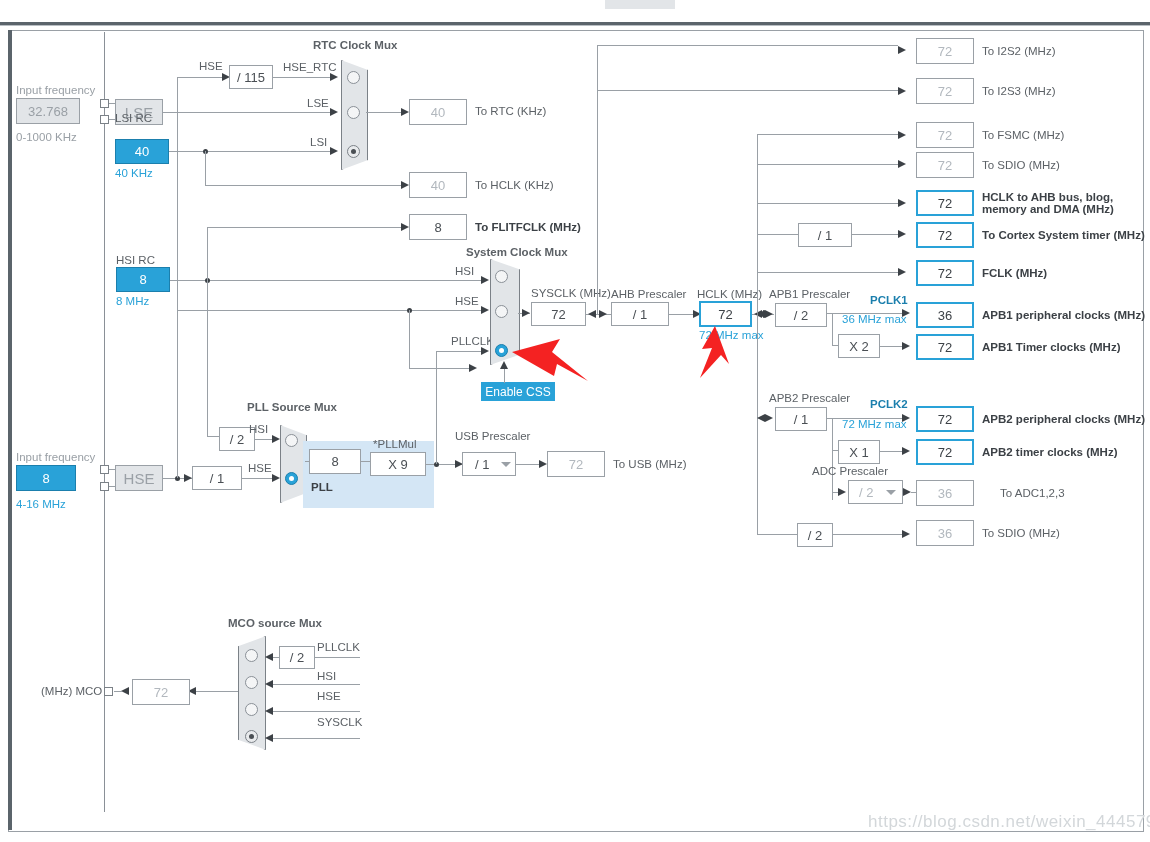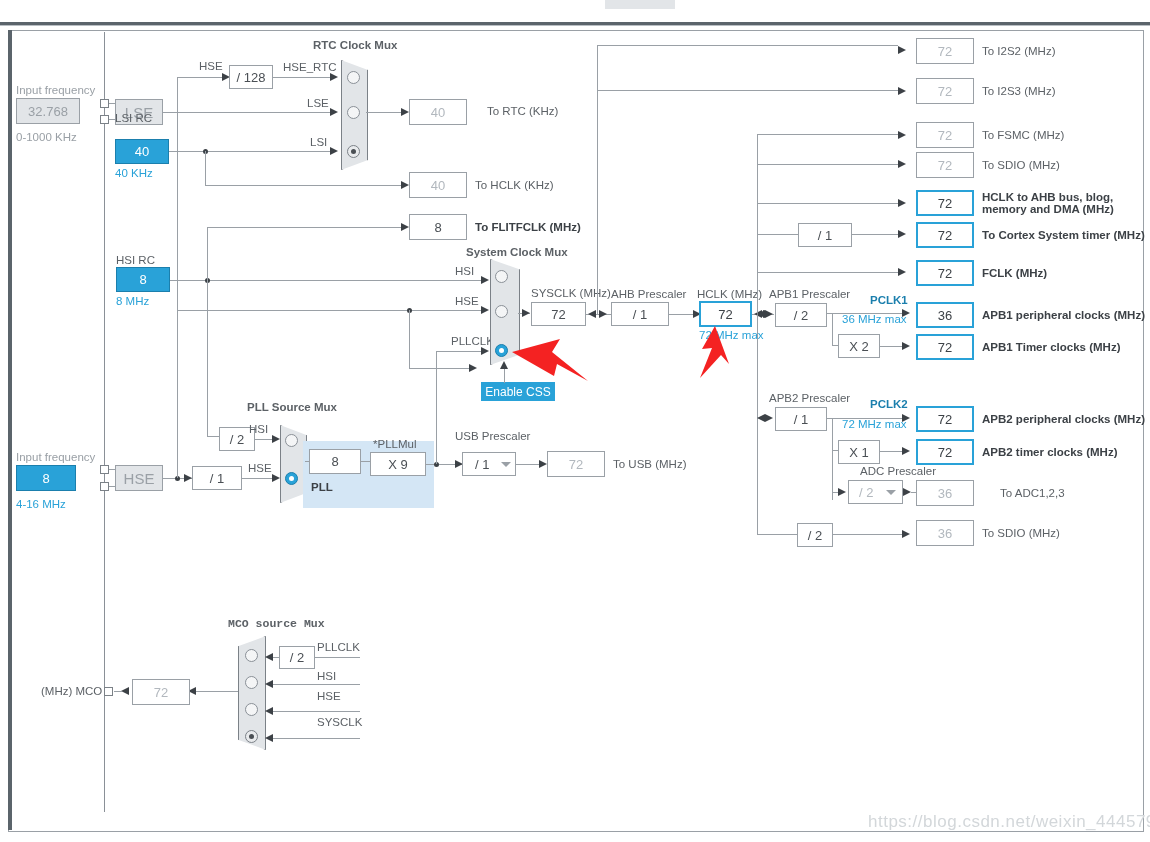--- a/index.html
+++ b/index.html
@@ -116,37 +116,37 @@
   <div class="lbl" style="left:310px;top:136px;">LSI</div>
   <div class="dot" style="left:203px;top:149px;"></div>
 
   <div class="w wv wl" style="left:205px;top:151px;height:34px;"></div>
   <div class="w wh wl" style="left:205px;top:185px;width:196px;"></div>
   <div class="ar" style="left:401px;top:181px;"></div>
 
   <div class="lbl" style="left:199px;top:60px;">HSE</div>
   <div class="w wh wl" style="left:197px;top:77px;width:27px;"></div>
   <div class="ar" style="left:222px;top:73px;"></div>
-  <div class="box" style="left:229px;top:65px;width:44px;height:24px;">/ 128</div>
+  <div class="box" style="left:229px;top:65px;width:44px;height:24px;">/ 115</div>
   <div class="w wh wl" style="left:273px;top:77px;width:57px;"></div>
   <div class="ar" style="left:330px;top:73px;"></div>
   <div class="lbl" style="left:283px;top:61px;">HSE_RTC</div>
 
   <div class="lbl cap" style="left:313px;top:39px;">RTC Clock Mux</div>
   <div class="mux" style="left:341px;top:60px;width:25px;height:108px;
        clip-path:polygon(0 0,100% 9%,100% 91%,0 100%);"></div>
   <div class="radio" style="left:347px;top:71px;"></div>
   <div class="radio" style="left:347px;top:106px;"></div>
   <div class="radio ongrey" style="left:347px;top:145px;"></div>
 
   <div class="w wh wl" style="left:366px;top:112px;width:35px;"></div>
   <div class="ar" style="left:401px;top:108px;"></div>
 
   <div class="box dim" style="left:409px;top:99px;width:58px;height:26px;">40</div>
-  <div class="lbl" style="left:475px;top:105px;margin-left:12px;">To RTC (KHz)</div>
+  <div class="lbl" style="left:475px;top:105px;">To RTC (KHz)</div>
 
   <div class="box dim" style="left:409px;top:172px;width:58px;height:26px;">40</div>
   <div class="lbl" style="left:475px;top:179px;">To HCLK (KHz)</div>
 
   <div class="box" style="left:409px;top:214px;width:58px;height:26px;">8</div>
   <div class="lbl b" style="left:475px;top:221px;">To FLITFCLK (MHz)</div>
 
   <div class="lbl" style="left:116px;top:254px;">HSI RC</div>
   <div class="box cyan" style="left:116px;top:267px;width:54px;height:25px;">8</div>
   <div class="lbl blue" style="left:116px;top:295px;">8 MHz</div>
@@ -333,38 +333,38 @@
   <div class="lbl b" style="left:982px;top:413px;">APB2 peripheral clocks (MHz)</div>
 
   <div class="w wv wl" style="left:832px;top:418px;height:82px;"></div>
   <div class="w wh wl" style="left:832px;top:450px;width:6px;"></div>
   <div class="box" style="left:838px;top:440px;width:42px;height:24px;">X 1</div>
   <div class="w wh wl" style="left:880px;top:451px;width:22px;"></div>
   <div class="ar" style="left:902px;top:447px;"></div>
   <div class="box hl" style="left:916px;top:439px;width:58px;height:26px;">72</div>
   <div class="lbl b" style="left:982px;top:446px;">APB2 timer clocks (MHz)</div>
 
-  <div class="lbl" style="left:860px;top:465px;">ADC Prescaler</div>
+  <div class="lbl" style="left:812px;top:465px;">ADC Prescaler</div>
   <div class="w wh wl" style="left:832px;top:492px;width:6px;"></div>
   <div class="ar" style="left:838px;top:488px;"></div>
   <div class="box dim" style="left:848px;top:480px;width:55px;height:24px;justify-content:flex-start;padding-left:10px;">/ 2</div>
   <div class="chev" style="left:886px;top:490px;"></div>
   <div class="ar" style="left:903px;top:488px;"></div>
   <div class="w wh wl" style="left:911px;top:492px;width:5px;"></div>
   <div class="box dim" style="left:916px;top:480px;width:58px;height:26px;">36</div>
   <div class="lbl" style="left:1000px;top:487px;">To ADC1,2,3</div>
 
   <div class="w wh wl" style="left:757px;top:534px;width:40px;"></div>
   <div class="box" style="left:797px;top:523px;width:36px;height:24px;">/ 2</div>
   <div class="w wh wl" style="left:833px;top:534px;width:69px;"></div>
   <div class="ar" style="left:902px;top:530px;"></div>
   <div class="box dim" style="left:916px;top:520px;width:58px;height:26px;">36</div>
   <div class="lbl" style="left:982px;top:527px;">To SDIO (MHz)</div>
 
-  <div class="lbl cap" style="left:228px;top:617px;font-family:Liberation Mono, monospace;">MCO source Mux</div>
+  <div class="lbl cap" style="left:228px;top:617px;">MCO source Mux</div>
   <div class="mux" style="left:238px;top:636px;width:26px;height:112px;
        clip-path:polygon(100% 0,100% 100%,0 91%,0 9%);"></div>
   <div class="radio" style="left:245px;top:649px;"></div>
   <div class="radio" style="left:245px;top:676px;"></div>
   <div class="radio" style="left:245px;top:703px;"></div>
   <div class="radio ongrey" style="left:245px;top:730px;"></div>
 
   <div class="lbl" style="left:317px;top:641px;">PLLCLK</div>
   <div class="box" style="left:279px;top:646px;width:36px;height:23px;">/ 2</div>
   <div class="w wh wl" style="left:315px;top:657px;width:45px;"></div>

